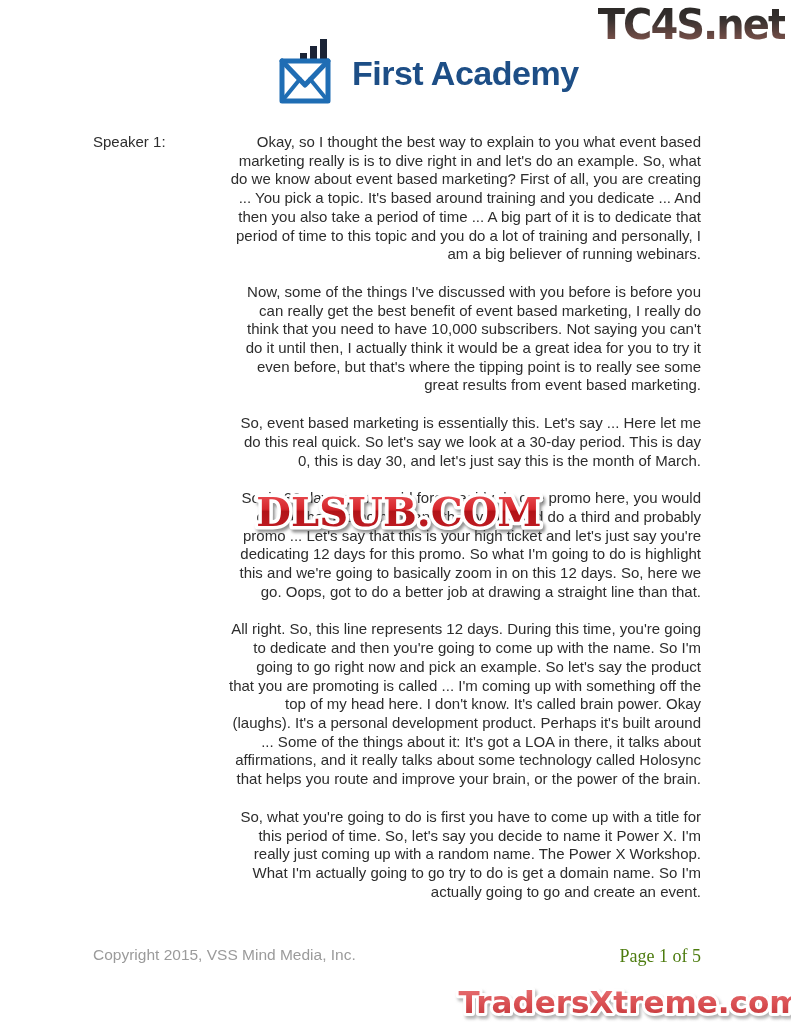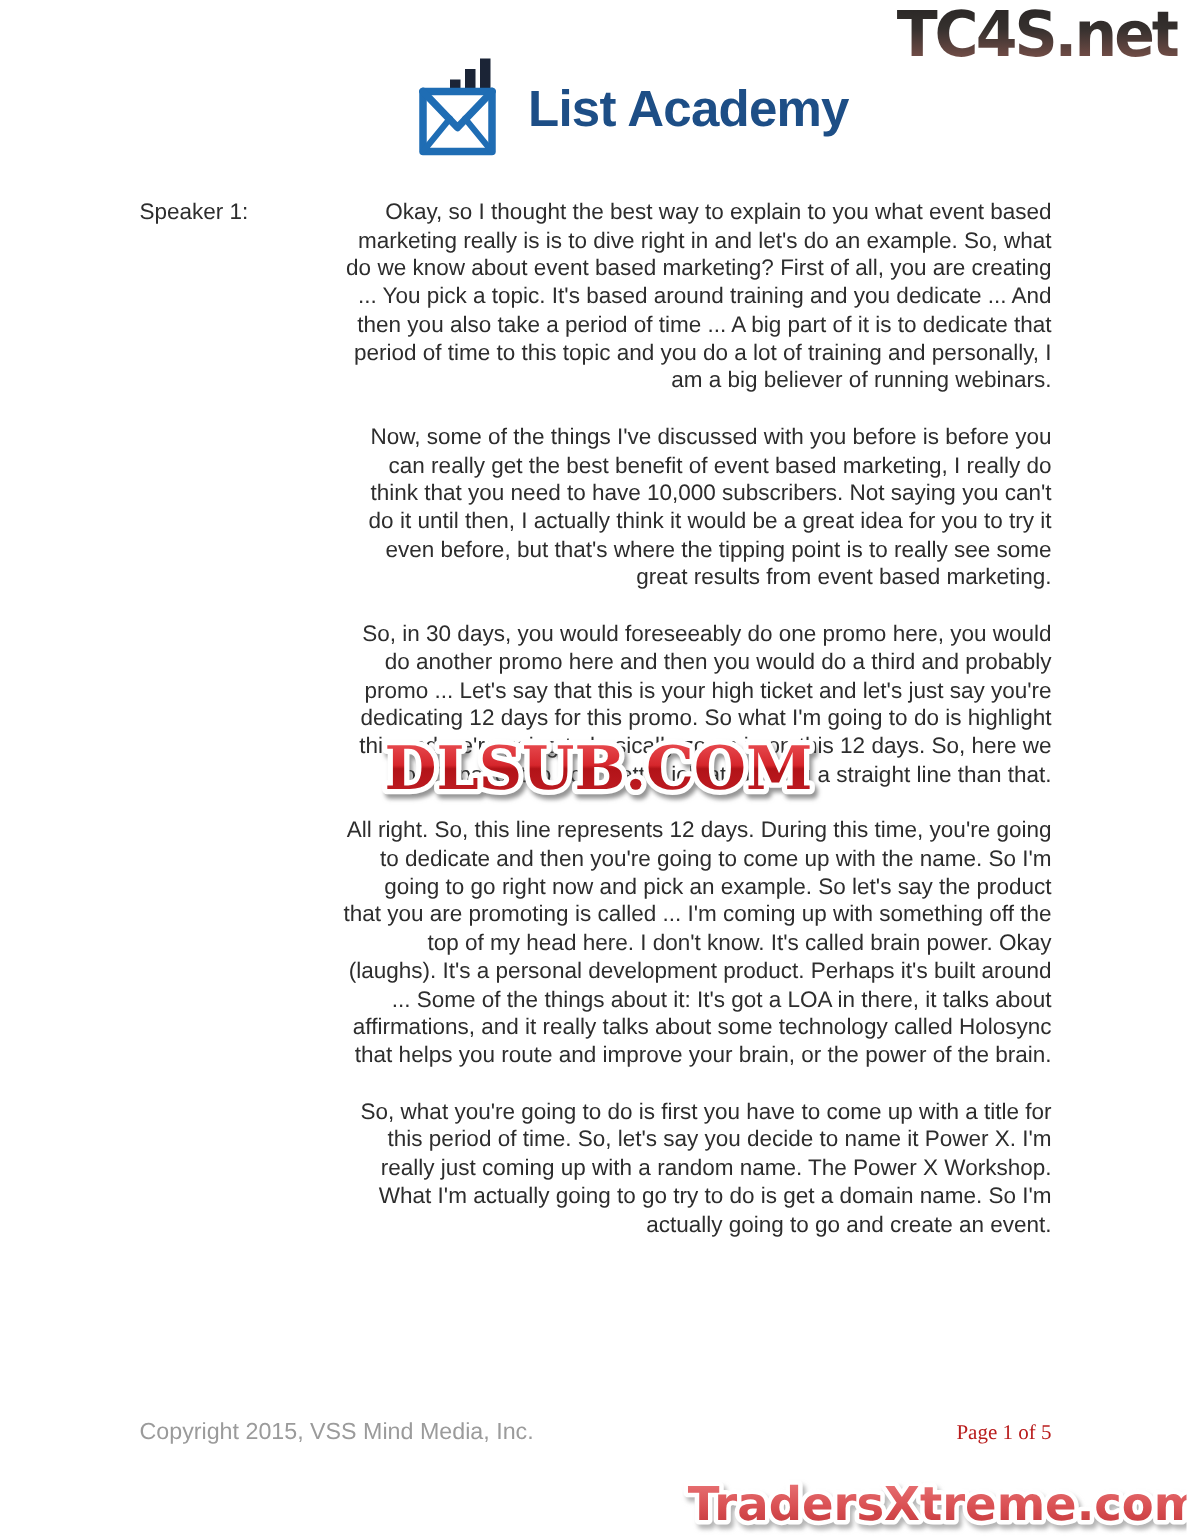--- a/index.html
+++ b/index.html
@@ -31,23 +31,23 @@
   .para-col p{margin:0 0 19px 0;}
 
   
   .watermark{position:absolute;left:249px;top:483px;width:300px;height:58px;overflow:visible;}
   .wm-text{font-family:"DejaVu Serif",serif;font-weight:700;font-size:40px;
            paint-order:stroke;stroke:#ffffff;stroke-width:7px;stroke-linejoin:round;
            filter:drop-shadow(2px 3px 1.5px rgba(60,60,60,0.55));}
 
   
   .footer{position:absolute;left:93px;right:90px;top:946px;display:flex;
-          justify-content:space-between;align-items:flex-end;}
+          justify-content:space-between;align-items:flex-start;}
   .copyright{color:#9b9b9b;font-size:15.5px;font-family:"Liberation Sans",sans-serif;}
-  .pagenum{color:#b91c1c;font-size:14px;font-family:"Liberation Serif",serif;margin-left:18px;}
+  .pagenum{color:#4d7c0f;font-size:18px;font-family:"Liberation Serif",serif;margin-left:18px;}
 
   
   .traders{position:absolute;right:0px;bottom:0px;width:322px;height:42px;overflow:visible;}
   .traders-text{font-family:"DejaVu Sans",sans-serif;font-weight:800;font-size:31px;
                 paint-order:stroke;stroke:#ffffff;stroke-width:6px;stroke-linejoin:round;
                 filter:drop-shadow(2px 3px 1.5px rgba(120,120,120,0.55));}
 </style>
 </head>
 <body>
 
@@ -63,28 +63,29 @@
         <rect x="32" y="9" width="7" height="33"></rect>
         <rect x="42" y="2" width="7" height="40"></rect>
       </g>
 
       <g>
         <rect x="4" y="24" width="46" height="40" fill="#ffffff" stroke="#1f6db4" stroke-width="5" stroke-linejoin="round"></rect>
         <path d="M4 24 L27 48 L50 24" fill="none" stroke="#1f6db4" stroke-width="5" stroke-linejoin="round" stroke-linecap="round"></path>
         <path d="M4 64 L22 42 M50 64 L32 42" fill="none" stroke="#1f6db4" stroke-width="4" stroke-linecap="round"></path>
       </g>
     </svg>
-    <span class="la-text">List Academy</span>
+    <span class="la-text">First Academy</span>
   </div>
 
   <div class="transcript">
     <div class="speaker-col">Speaker 1:</div>
     <div class="para-col">
       <p>Okay, so I thought the best way to explain to you what event based marketing really is is to dive right in and let's do an example. So, what do we know about event based marketing? First of all, you are creating ... You pick a topic. It's based around training and you dedicate ... And then you also take a period of time ... A big part of it is to dedicate that period of time to this topic and you do a lot of training and personally, I am a big believer of running webinars.</p>
       <p>Now, some of the things I've discussed with you before is before you can really get the best benefit of  event based marketing, I really do think that you need to have 10,000 subscribers. Not saying you can't do it until then, I actually think it would be a great idea for you to try it even before, but that's where the tipping point is to really see some great results from event based marketing.</p>
+      <p>So, event based marketing is essentially this. Let's say ... Here let me do this real quick. So let's say we look at a 30-day period. This is day 0, this is day 30, and let's just say this is the month of March.</p>
       <p>So, in 30 days, you would foreseeably do one promo here, you would do another promo here and then you would do a third and probably promo ... Let's say that this is your high ticket and let's just say you're dedicating 12 days for this promo. So what I'm going to do is highlight this and we're going to basically zoom in on this 12 days. So, here we go. Oops, got to do a better job at drawing a straight line than that.</p>
       <p>All right. So, this line represents 12 days. During this time, you're going to dedicate and then you're going to come up with the name. So I'm going to go right now and pick an example. So let's say the product that you are promoting is called ... I'm coming up with something off the top of my head here. I don't know. It's called brain power. Okay (laughs). It's a personal development product. Perhaps it's built around ... Some of the things about it: It's got a LOA in there, it talks about affirmations, and it really talks about some technology called Holosync that helps you route and improve your brain, or the power of the brain.</p>
       <p>So, what you're going to do is first you have to come up with a title for this period of time. So, let's say you decide to name it Power X. I'm really just coming up with a random name. The Power X Workshop. What I'm actually going to go try to do is get a domain name. So I'm actually going to go and create an event.</p>
     </div>
   </div>
 
   <svg class="watermark" viewBox="0 0 300 58">
     <defs>
       <linearGradient id="wmred" x1="0" y1="0" x2="0" y2="1">
         <stop offset="0%" stop-color="#ef5a5e"></stop>

